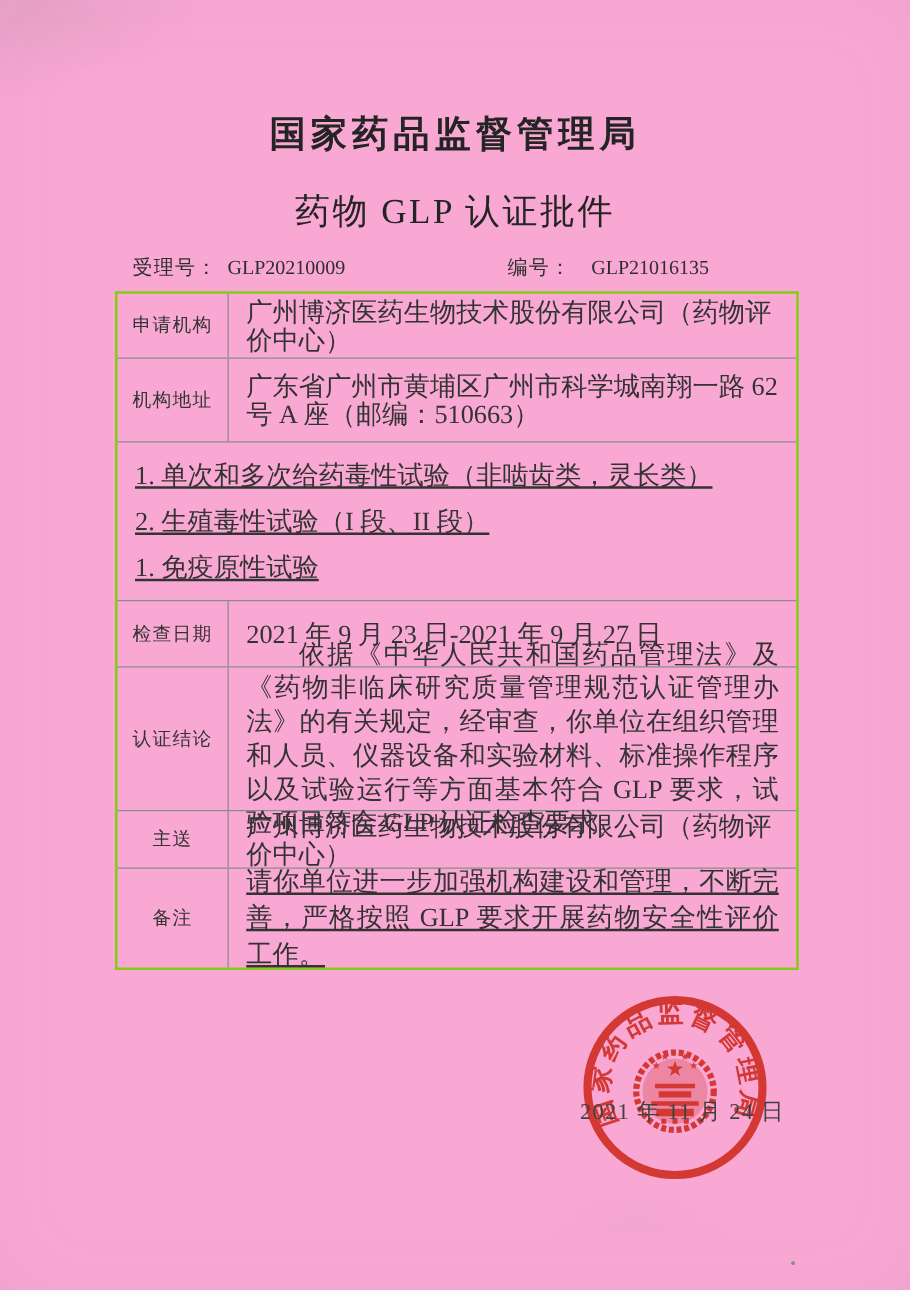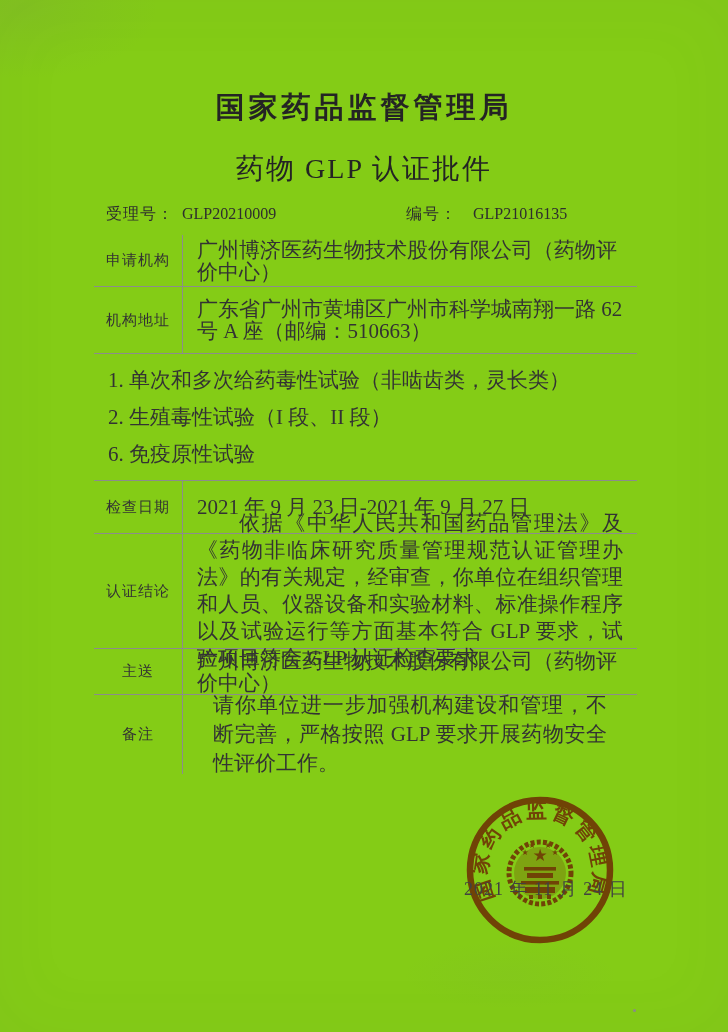--- a/index.html
+++ b/index.html
@@ -1,19 +1,19 @@
 <!DOCTYPE html>
 <html><head>
 <meta charset="utf-8">
 <style>
   html,body { margin:0; padding:0; background:#ffffff; }
   .page {
     position:relative;
     width:728px; height:1032px;
-    background:#84cc16;
+    background:#f9a8d4;
     font-family:"Liberation Serif","DejaVu Serif",serif;
     color:#2b2b2b;
     overflow:hidden;
     box-shadow: inset 0 0 70px rgba(90,90,90,0.06);
   }
   .smudge-tl {
     position:absolute; left:0; top:0; width:160px; height:80px;
     background: radial-gradient(ellipse at 15% 10%, rgba(110,110,110,0.10), transparent 70%);
     pointer-events:none;
   }
@@ -54,23 +54,23 @@
   .cl {
     width:89px; flex:0 0 89px; border-right:1px solid #8c8c8c; box-sizing:border-box;
     display:flex; align-items:center; justify-content:center;
     font-size:15px; letter-spacing:1px; color:#333;
   }
   .cv {
     flex:1; display:flex; align-items:center;
     padding:0 14px; font-size:21px; color:#333; line-height:22px;
   }
   .cv-list { flex-direction:column; justify-content:center; align-items:flex-start; }
-  .cv-list .line { line-height:37px; }
+  .cv-list .line { line-height:37px;text-decoration:underline; }
   .cv-para p { margin:0; text-indent:2em; text-align:justify; line-height:27px; }
-  .cv-para2 p { margin:16px; text-align:justify; line-height:29px; }
+  .cv-para2 p { margin:0; text-align:justify; line-height:29px;text-decoration:underline; }
 
   .stamp-date {
     position:absolute; left:464px; top:877px;
     font-size:18px; letter-spacing:1px; color:#414141; z-index:6;
   }
   .seal {
     position:absolute; left:463px; top:793px; width:154px; height:154px;
     z-index:5; mix-blend-mode:multiply; opacity:0.92;
   }
   .seal-ring { stroke:#d5452c; fill:none; }
@@ -111,21 +111,21 @@
 
     <div class="trow r2">
       <div class="cl">机构地址</div>
       <div class="cv">广东省广州市黄埔区广州市科学城南翔一路 62 号 A 座（邮编：510663）</div>
     </div>
 
     <div class="trow r3">
       <div class="cv cv-list">
         <div class="line">1.  单次和多次给药毒性试验（非啮齿类，灵长类）</div>
         <div class="line">2.  生殖毒性试验（I 段、II 段）</div>
-        <div class="line">6.  免疫原性试验</div>
+        <div class="line">1.  免疫原性试验</div>
       </div>
     </div>
 
     <div class="trow r4">
       <div class="cl">检查日期</div>
       <div class="cv">2021 年 9 月 23 日-2021 年 9 月 27 日</div>
     </div>
 
     <div class="trow r5">
       <div class="cl">认证结论</div>

